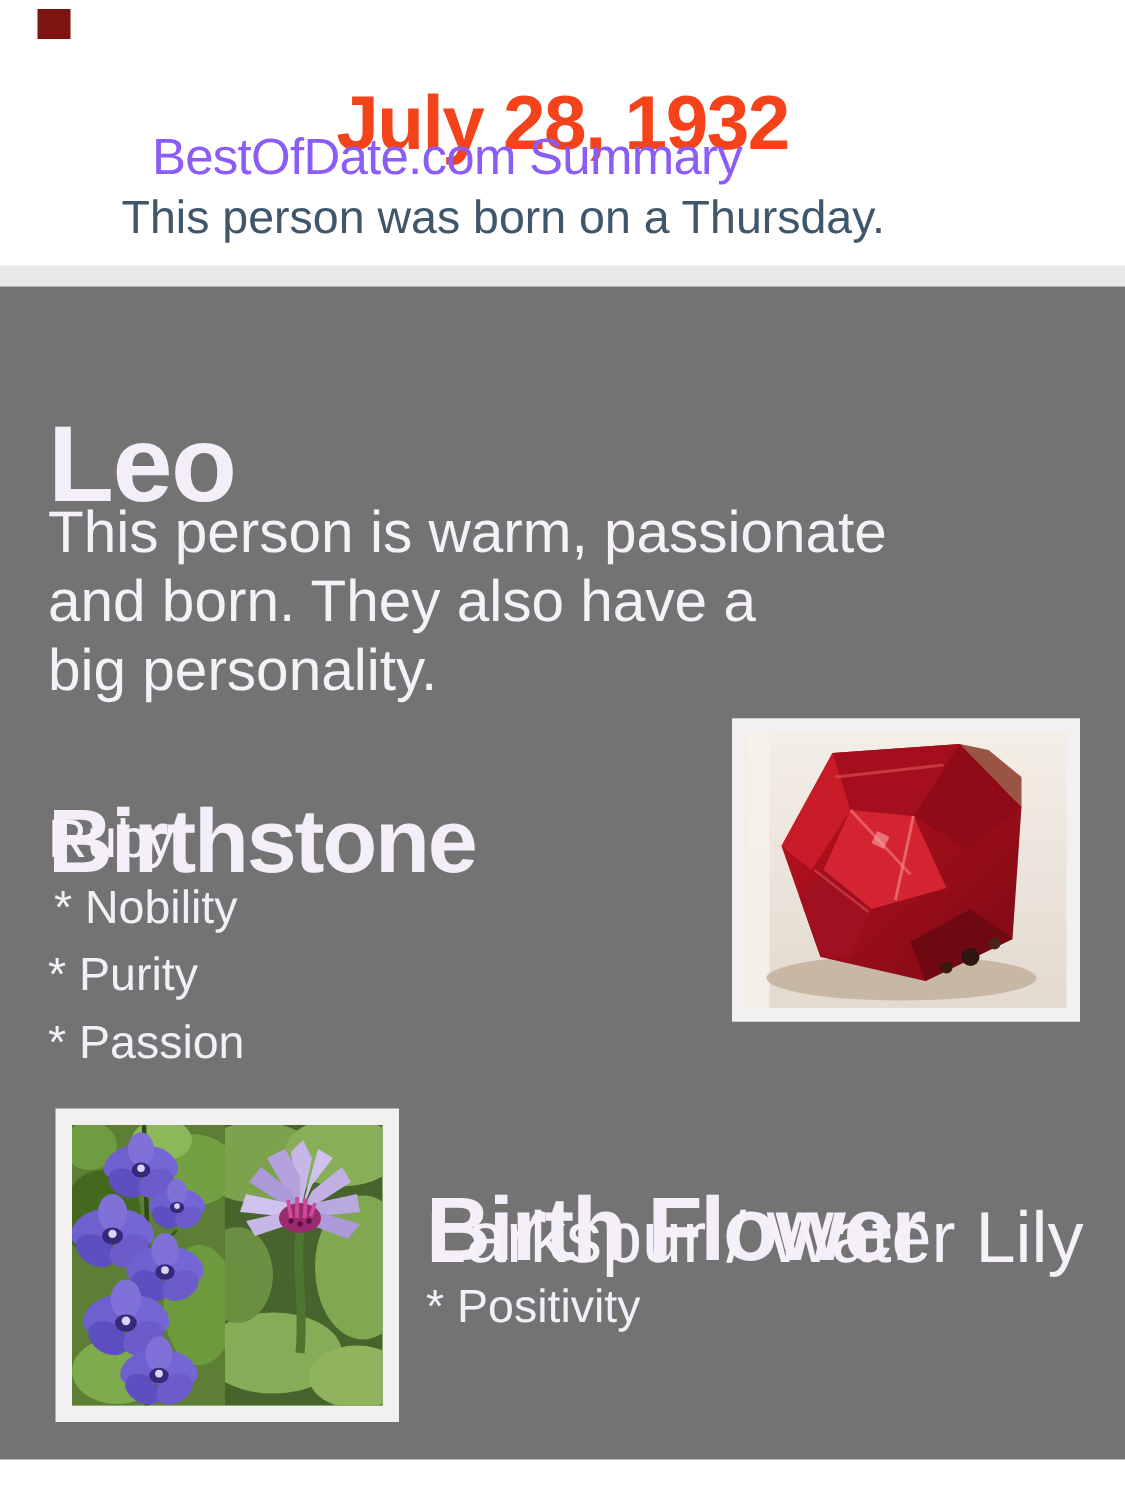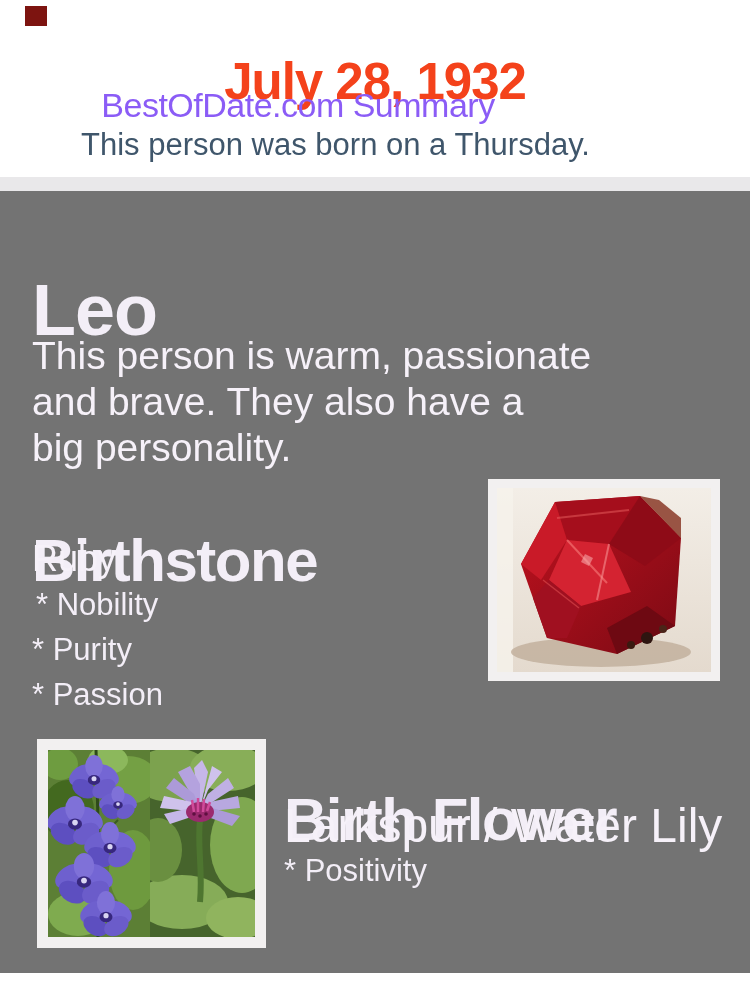--- a/index.html
+++ b/index.html
@@ -70,21 +70,21 @@
     <div class="summary-line">BestOfDate.com Summary</div>
     <div class="weekday-line">This person was born on a Thursday.</div>
   </div>
 
   <div class="divider-strip"></div>
 
   <div class="panel">
 
     <h2 class="zodiac-sign">Leo</h2>
 
-    <p class="zodiac-desc"><span>This person is warm, passionate</span><br><span>and brave. They also have a</span><br><span>big personality.</span></p>
+    <p class="zodiac-desc"><span>This person is warm, passionate</span><br><span>and born. They also have a</span><br><span>big personality.</span></p>
 
     <h3 class="section-heading bs-heading">Birthstone</h3>
     <div class="section-name bs-name">Ruby</div>
     <div class="trait bs-trait-0">* Nobility</div>
     <div class="trait bs-trait-1">* Purity</div>
     <div class="trait bs-trait-2">* Passion</div>
 
     <figure class="ruby-figure">
       <svg width="214" height="184" viewBox="0 0 214 184" xmlns="http://www.w3.org/2000/svg">
         <defs>

